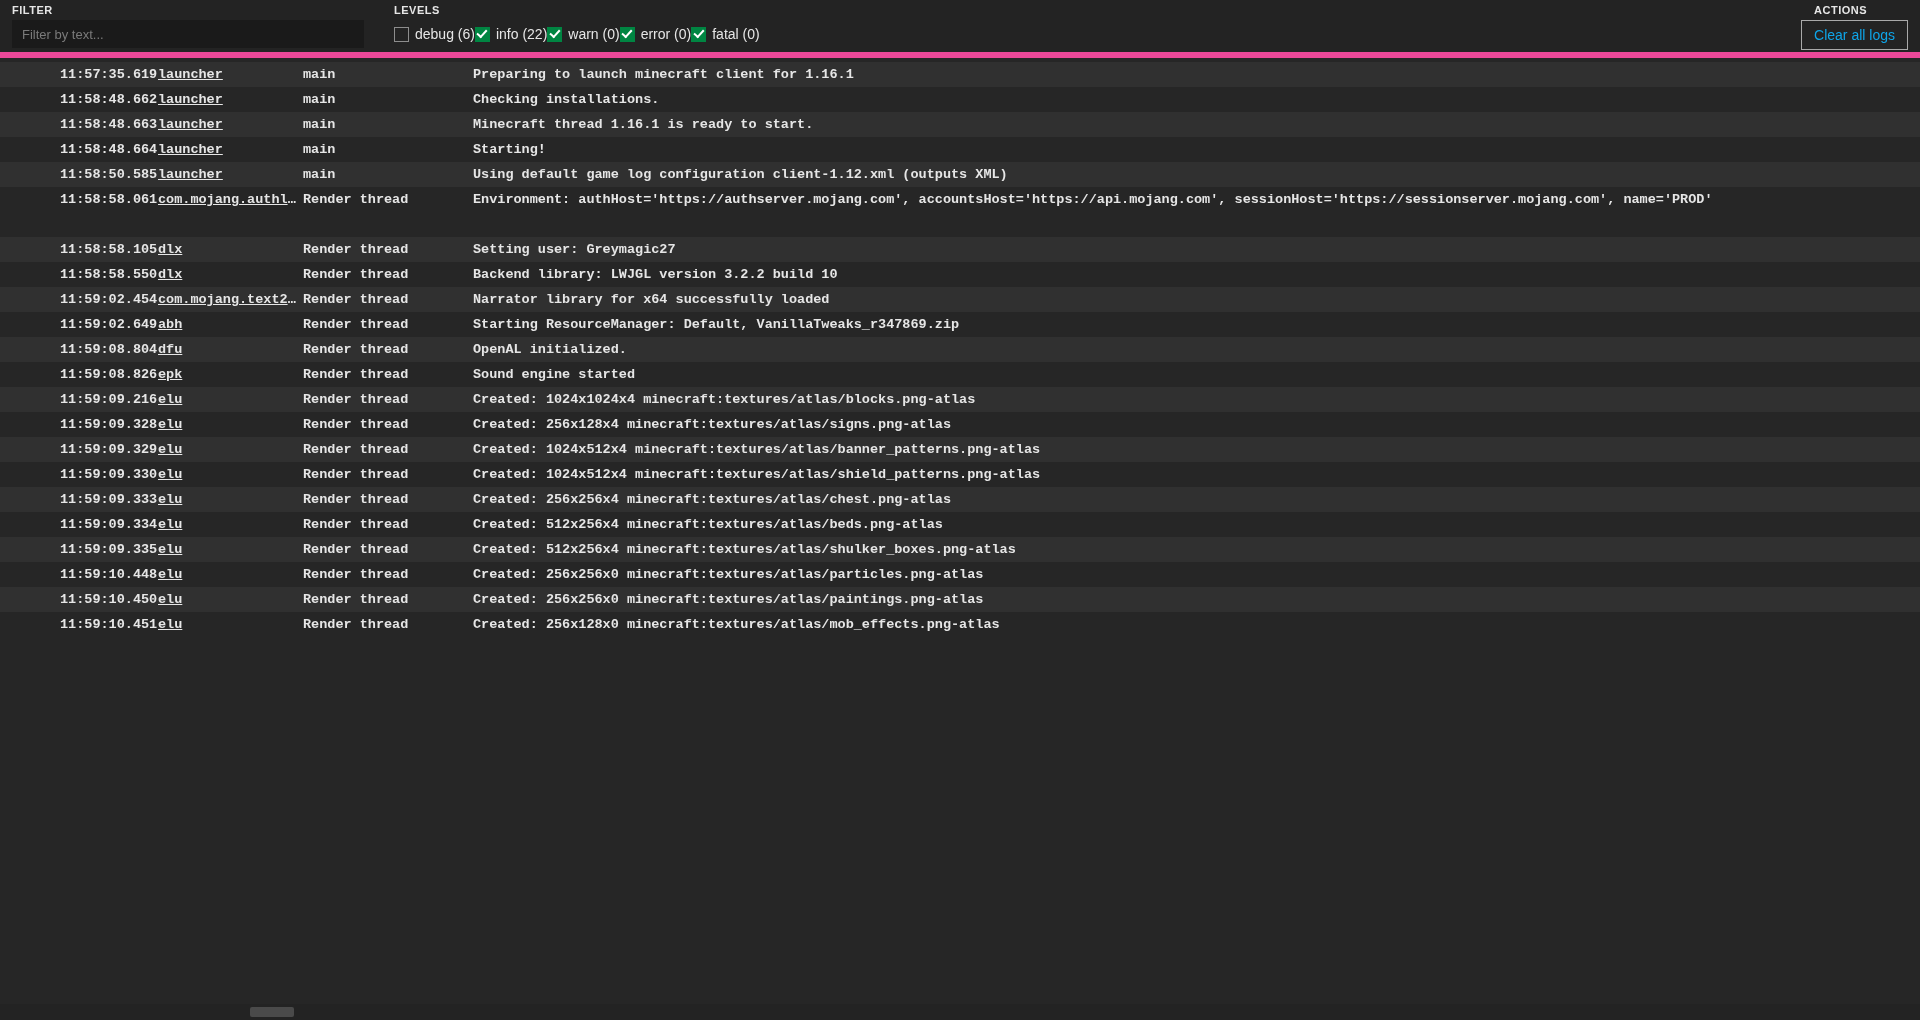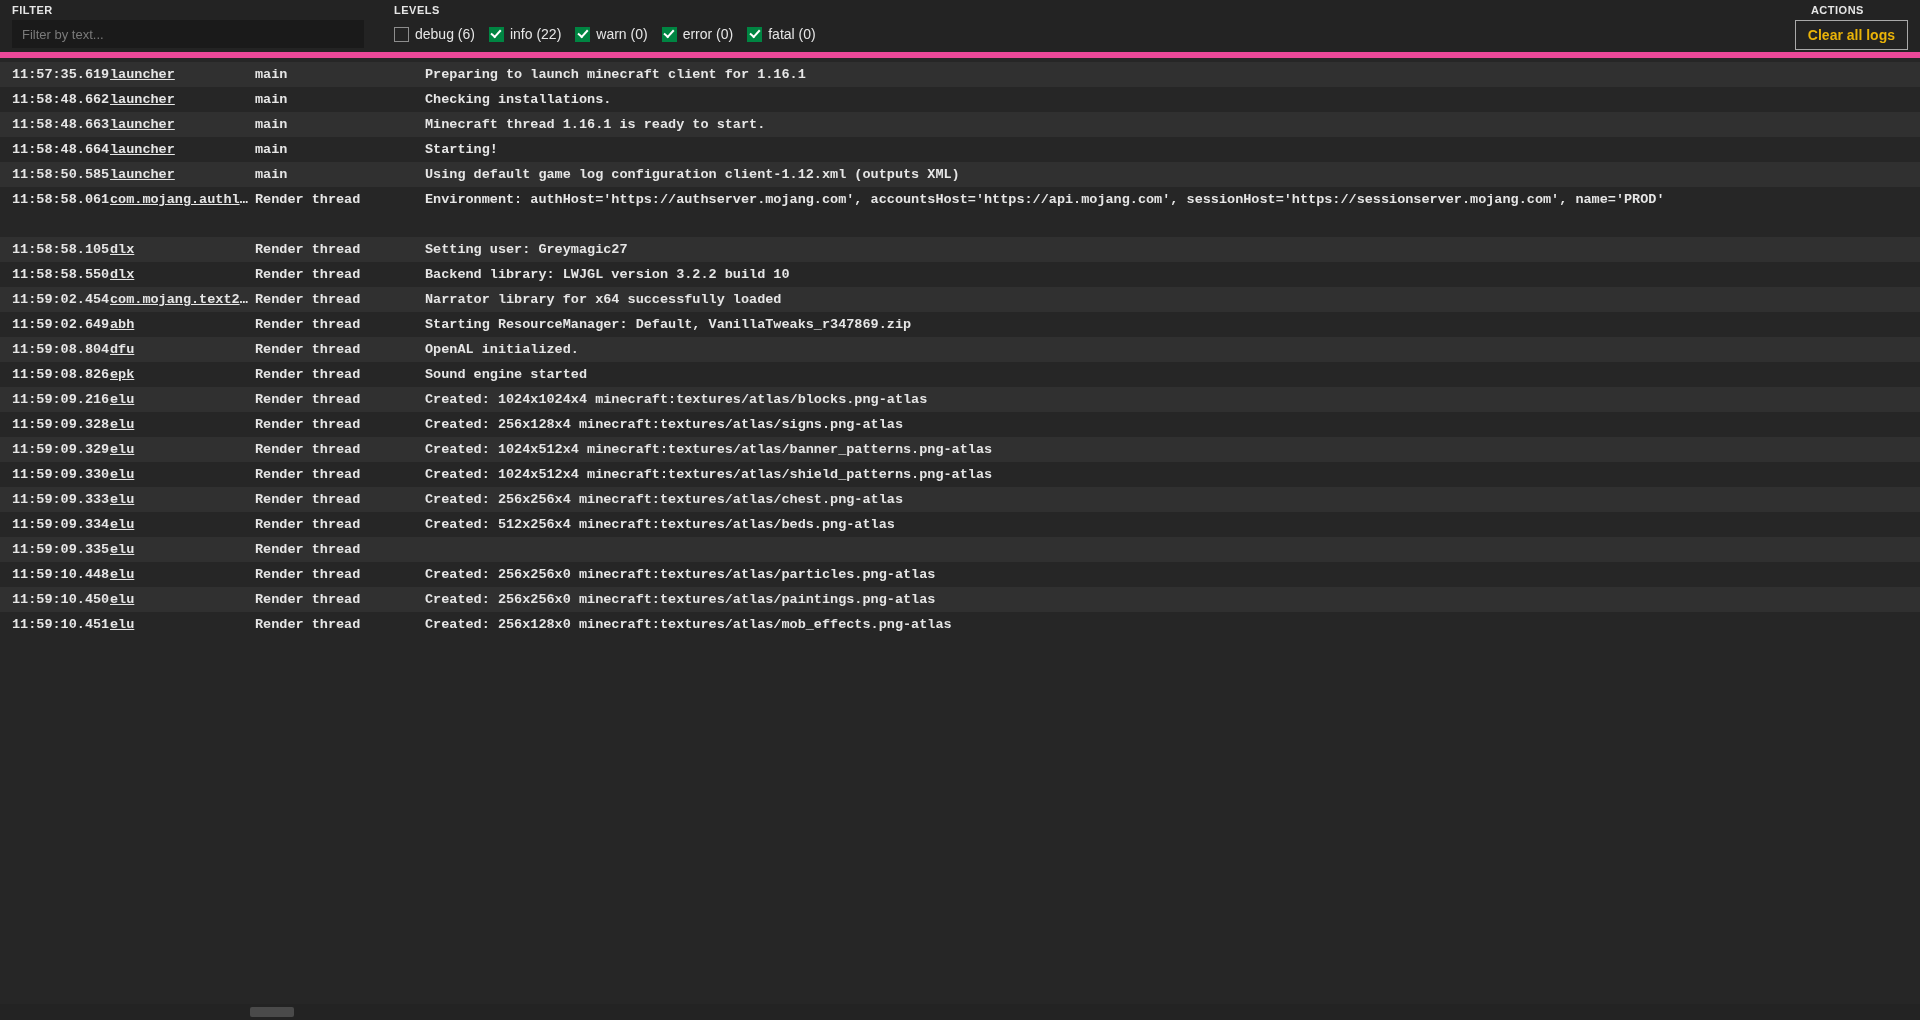--- a/index.html
+++ b/index.html
@@ -24,51 +24,51 @@
     font-size: 11px; font-weight: 700; letter-spacing: 0.5px;
     color: #e6e6e6; text-transform: uppercase; margin-bottom: 4px;
     font-family: Arial, sans-serif;
   }
   .filter-input {
     width: 352px; height: 28px; background: #1a1a1a; border: none;
     color: #ffffff; padding: 0 10px; font-size: 13px; outline: none;
   }
   .filter-input::placeholder { color: #7a7a7a; }
 
-  .levels-row { display: flex; align-items: center; gap: 14px; height: 28px; }
+  .levels-row { display: flex; align-items: center; height: 28px; }
   .lvl { display: inline-flex; align-items: center; gap: 6px; color: #e6e6e6; font-size: 14px; }
   .chk {
     width: 15px; height: 15px; border: 1px solid #8d8d8d; display: inline-flex;
     align-items: center; justify-content: center; background: transparent;
     cursor: pointer;
   }
   .chk.on { background: #008542; border-color: #008542; }
   .chk.on::after {
     content: ""; width: 8px; height: 4px;
     border-left: 2px solid #fff; border-bottom: 2px solid #fff;
     transform: rotate(-48deg) translate(1px,-1px);
   }
 
   .clear-btn {
-    background: transparent; color: #eab308; border: 1px solid #a9a9a9;
-    padding: 6px 12px; font-size: 14px; font-weight: 700; cursor: pointer;
+    background: transparent; color: #0ea5e9; border: 1px solid #a9a9a9;
+    padding: 6px 12px; font-size: 14px; font-weight: 400; cursor: pointer;
     font-family: Arial, sans-serif;
     margin-left: 28px;
   }
 
   
   .log-area { flex: 1; overflow: auto; padding-top: 4px; }
   .row {
     display: flex; align-items: center; min-height: 25px; padding: 3px 0;
     font-family: "Courier New", monospace; font-size: 13.5px; font-weight: 700;
     color: #e6e6e6;
   }
   .row.alt { background: #303030; }
   .row.gap { height: 25px; }
-  .c-time   { width: 100px; padding-left: 12px; color: #e6e6e6; }
+  .c-time   { width: 100px; padding-left: 12px; color: #e6e6e6; margin-left: 48px; }
   .c-source { width: 155px; padding-left: 10px; white-space: nowrap; overflow: hidden; text-overflow: ellipsis; text-decoration: underline; }
   .c-thread { width: 170px; }
   .c-msg    { flex: 1; padding-right: 20px; white-space: nowrap; overflow: hidden; }
 
   
   .bottom-bar {
     height: 16px; background: #232323; display: flex; align-items: center;
   }
   .scroll-thumb {
     width: 44px; height: 10px; background: #4a4a4a; margin-left: 250px;
@@ -225,20 +225,21 @@
     <div class="row">
       <div class="c-time">11:59:09.334</div>
       <div class="c-source">elu</div>
       <div class="c-thread">Render thread</div>
       <div class="c-msg">Created: 512x256x4 minecraft:textures/atlas/beds.png-atlas</div>
     </div>
     <div class="row alt">
       <div class="c-time">11:59:09.335</div>
       <div class="c-source">elu</div>
       <div class="c-thread">Render thread</div>
+      <div class="c-msg">Created: 512x256x4 minecraft:textures/atlas/shulker_boxes.png-atlas</div>
     </div>
     <div class="row">
       <div class="c-time">11:59:10.448</div>
       <div class="c-source">elu</div>
       <div class="c-thread">Render thread</div>
       <div class="c-msg">Created: 256x256x0 minecraft:textures/atlas/particles.png-atlas</div>
     </div>
     <div class="row alt">
       <div class="c-time">11:59:10.450</div>
       <div class="c-source">elu</div>

